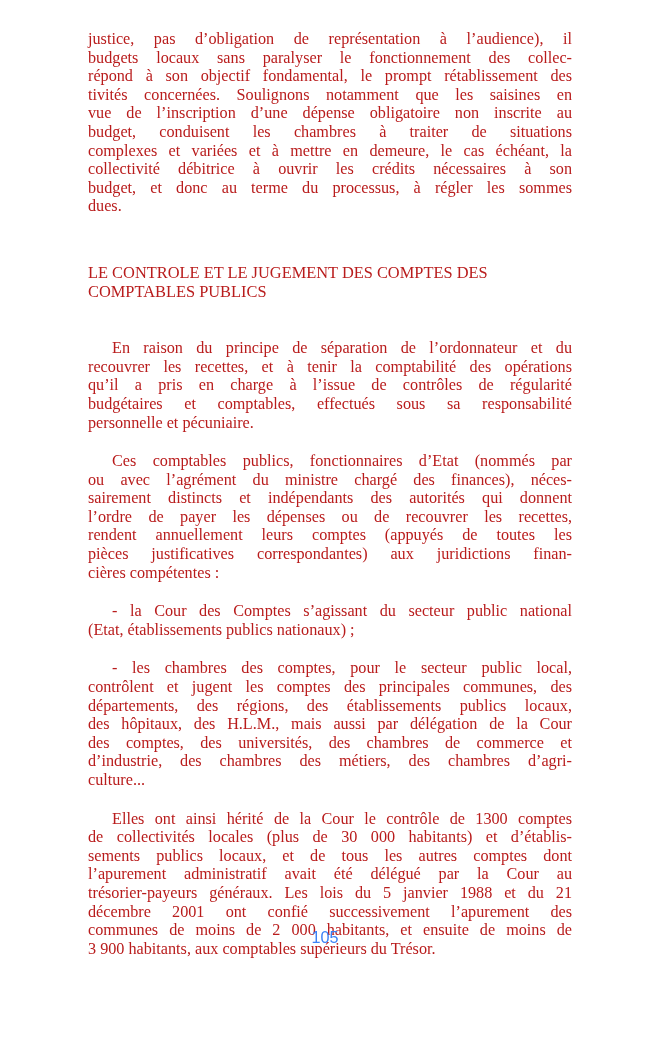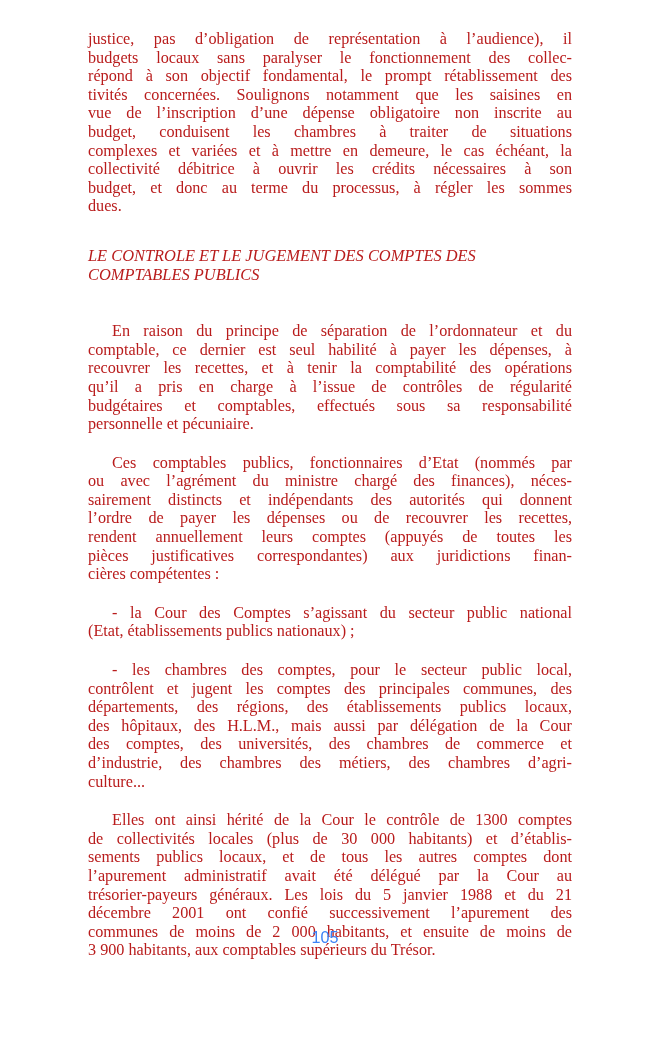--- a/index.html
+++ b/index.html
@@ -5,21 +5,21 @@
   html, body { margin: 0; padding: 0; background: #ffffff; }
   body { width: 650px; height: 1037px; position: relative; overflow: hidden; }
   .page {
     position: absolute; left: 88px; top: 30px; width: 484px;
     font-family: "Liberation Serif", serif; font-size: 16.2px; line-height: 18.6px;
     color: #b91c1c;
   }
   .line { display: block; white-space: nowrap; text-align: justify; text-align-last: justify; height: 18.6px; }
   .line.last { text-align-last: left; }
   .indent { padding-left: 24px; margin-top: 20px; }
-  .heading { margin-top: 31px; font-size: 16.4px; line-height: 18.6px; font-style: italic; }
+  .heading { margin-top: 48px; font-size: 16.4px; line-height: 18.6px; }
   .heading .line { text-align-last: left; }
   .gap { height: 18px; }
   .pagenum { position: absolute; left: 0; width: 650px; top: 928px; text-align: center;
     font-family: Liberation Sans, sans-serif; font-size: 16.2px; color: #3b82f6; }
 </style>
 </head>
 <body>
 
 <div class="page">
   <div>
@@ -34,21 +34,20 @@
       <span class="line">budget, et donc au terme du processus, à régler les sommes</span>
       <span class="line last">dues.</span>
     </div>
   <div class="heading">
       <span class="line">LE CONTROLE ET LE JUGEMENT DES COMPTES DES</span>
       <span class="line last">COMPTABLES PUBLICS</span>
     </div>
   <div class="gap"></div>
   <div>
       <span class="line indent">En raison du principe de séparation de l’ordonnateur et du</span>
-      <span class="line">comptable, ce dernier est seul habilité à payer les dépenses, à</span>
       <span class="line">recouvrer les recettes, et à tenir la comptabilité des opérations</span>
       <span class="line">qu’il a pris en charge à l’issue de contrôles de régularité</span>
       <span class="line">budgétaires et comptables, effectués sous sa responsabilité</span>
       <span class="line last">personnelle et pécuniaire.</span>
     </div>
   <div>
       <span class="line indent">Ces comptables publics, fonctionnaires d’Etat (nommés par</span>
       <span class="line">ou avec l’agrément du ministre chargé des finances), néces-</span>
       <span class="line">sairement distincts et indépendants des autorités qui donnent</span>
       <span class="line">l’ordre de payer les dépenses ou de recouvrer les recettes,</span>

